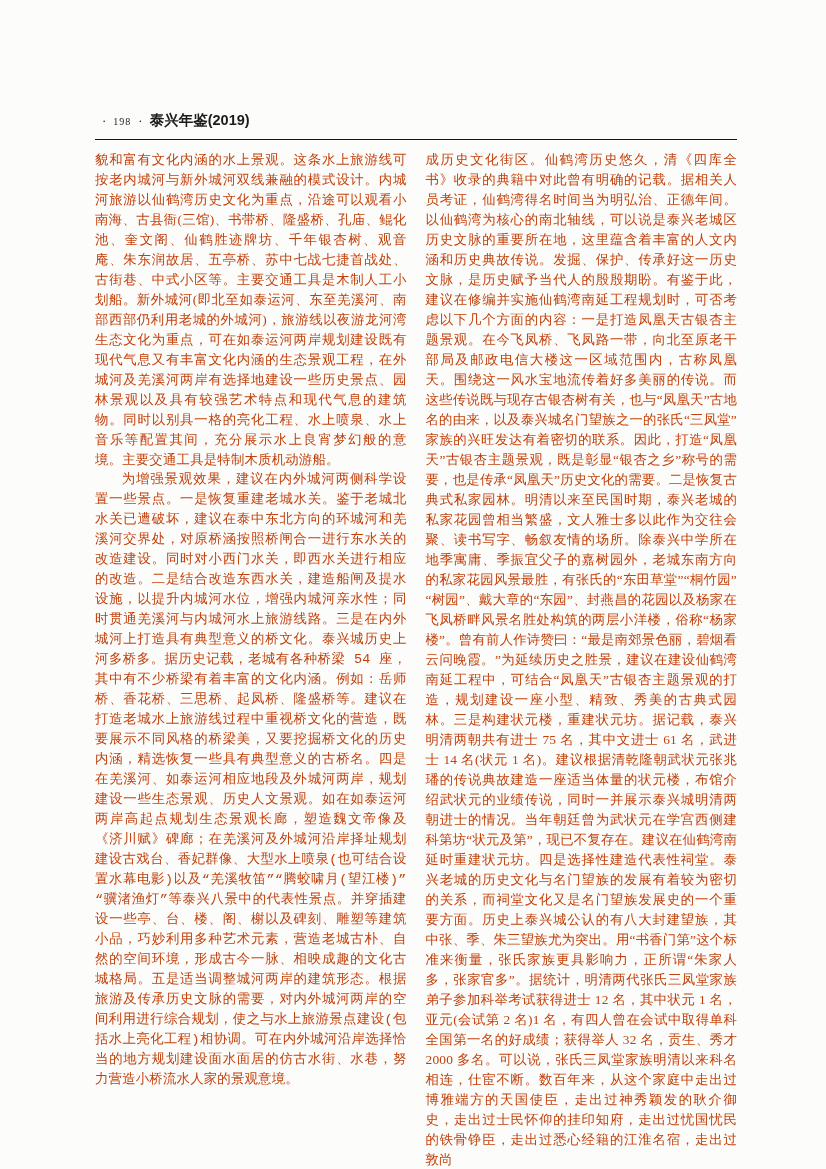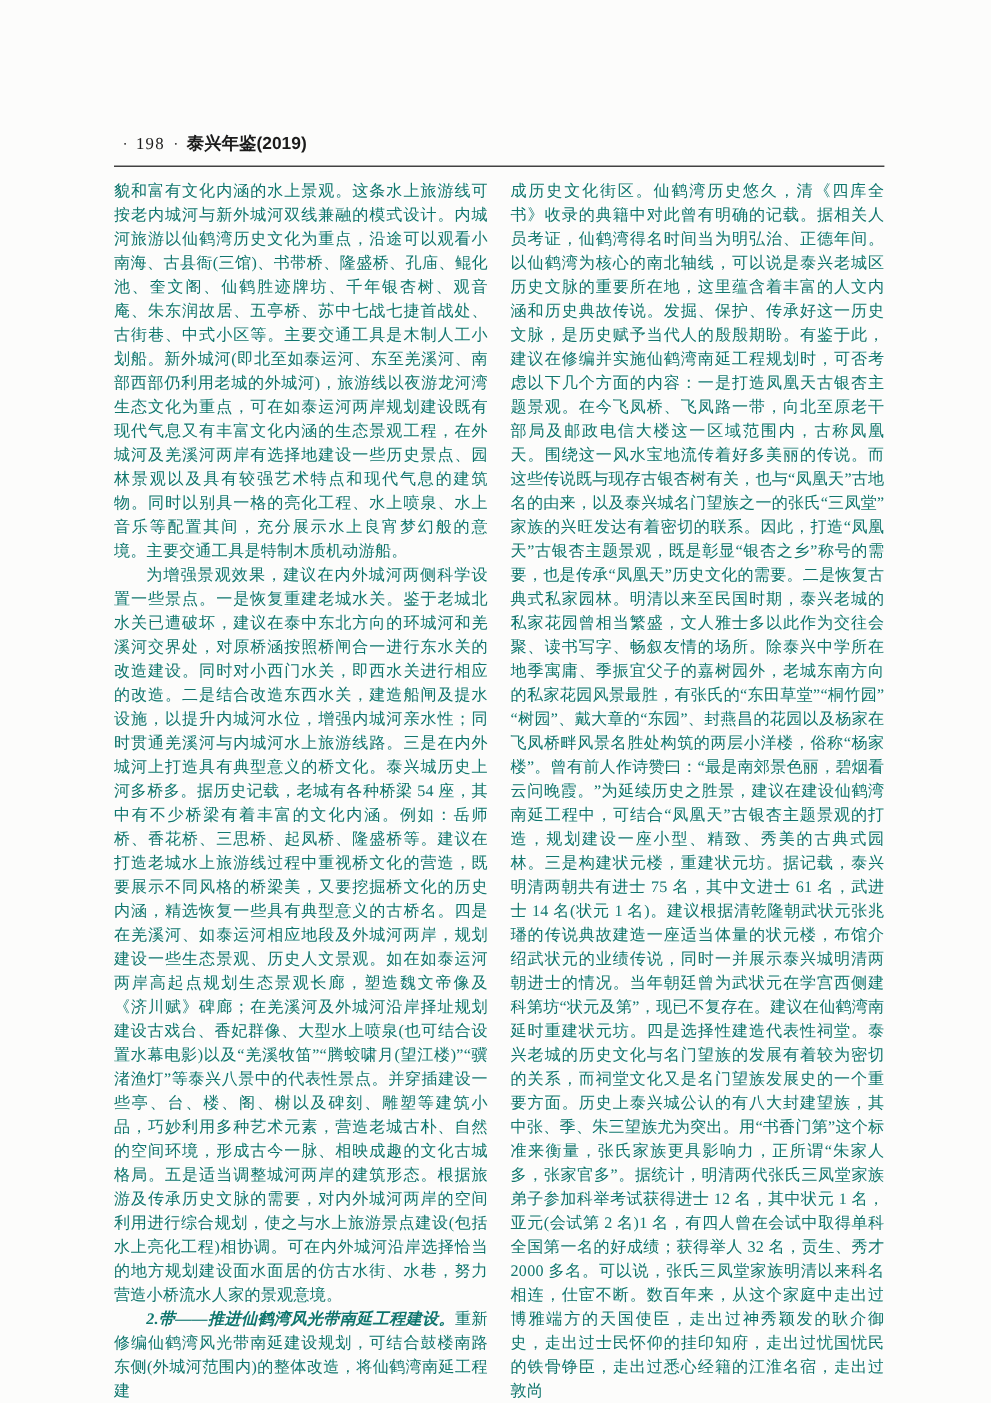--- a/index.html
+++ b/index.html
@@ -29,21 +29,21 @@
     white-space: nowrap;
   }
   .dot {
     font-size: 13px;
     margin: 0 7px;
     color: #1b1b1b;
   }
   .page-number {
     font-family: "Liberation Serif", "DejaVu Serif", serif;
     letter-spacing: 1px;
-    font-size: 14px;
+    font-size: 10px;
   }
   .pub-title {
     font-weight: 700;
     font-family: "Liberation Sans", "DejaVu Sans", sans-serif;
     font-size: 14.5px;
   }
   .header-rule {
     height: 0;
     border-bottom: 1.8px solid #141414;
     margin-top: 7px;
@@ -53,24 +53,24 @@
     gap: 19px;
     margin-top: 10px;
   }
   .col {
     width: 312px;
     font-size: 13.4px;
     line-height: 20px;
     text-align: justify;
     text-justify: inter-ideograph;
     letter-spacing: 0.2px;
-    color: #0f766e;
+    color: #c2410c;
   }
   .col p { margin: 0; }
-  .indent { text-indent: 2em; }
+  .indent { text-indent: 2em; font-family: Liberation Mono, monospace; }
   .kai {
     font-style: italic;
     font-weight: 600;
   }
 </style>
 </head>
 <body>
 
 <div class="page">
 
@@ -81,21 +81,20 @@
     <span class="pub-title">泰兴年鉴(2019)</span>
   </div>
 
   <div class="header-rule"></div>
 
   <div class="columns">
 
     <div class="col">
       <p>貌和富有文化内涵的水上景观。这条水上旅游线可按老内城河与新外城河双线兼融的模式设计。内城河旅游以仙鹤湾历史文化为重点，沿途可以观看小南海、古县衙(三馆)、书带桥、隆盛桥、孔庙、鲲化池、奎文阁、仙鹤胜迹牌坊、千年银杏树、观音庵、朱东润故居、五亭桥、苏中七战七捷首战处、古街巷、中式小区等。主要交通工具是木制人工小划船。新外城河(即北至如泰运河、东至羌溪河、南部西部仍利用老城的外城河)，旅游线以夜游龙河湾生态文化为重点，可在如泰运河两岸规划建设既有现代气息又有丰富文化内涵的生态景观工程，在外城河及羌溪河两岸有选择地建设一些历史景点、园林景观以及具有较强艺术特点和现代气息的建筑物。同时以别具一格的亮化工程、水上喷泉、水上音乐等配置其间，充分展示水上良宵梦幻般的意境。主要交通工具是特制木质机动游船。</p>
       <p class="indent">为增强景观效果，建议在内外城河两侧科学设置一些景点。一是恢复重建老城水关。鉴于老城北水关已遭破坏，建议在泰中东北方向的环城河和羌溪河交界处，对原桥涵按照桥闸合一进行东水关的改造建设。同时对小西门水关，即西水关进行相应的改造。二是结合改造东西水关，建造船闸及提水设施，以提升内城河水位，增强内城河亲水性；同时贯通羌溪河与内城河水上旅游线路。三是在内外城河上打造具有典型意义的桥文化。泰兴城历史上河多桥多。据历史记载，老城有各种桥梁 54 座，其中有不少桥梁有着丰富的文化内涵。例如：岳师桥、香花桥、三思桥、起凤桥、隆盛桥等。建议在打造老城水上旅游线过程中重视桥文化的营造，既要展示不同风格的桥梁美，又要挖掘桥文化的历史内涵，精选恢复一些具有典型意义的古桥名。四是在羌溪河、如泰运河相应地段及外城河两岸，规划建设一些生态景观、历史人文景观。如在如泰运河两岸高起点规划生态景观长廊，塑造魏文帝像及《济川赋》碑廊；在羌溪河及外城河沿岸择址规划建设古戏台、香妃群像、大型水上喷泉(也可结合设置水幕电影)以及“羌溪牧笛”“腾蛟啸月(望江楼)”“骥渚渔灯”等泰兴八景中的代表性景点。并穿插建设一些亭、台、楼、阁、榭以及碑刻、雕塑等建筑小品，巧妙利用多种艺术元素，营造老城古朴、自然的空间环境，形成古今一脉、相映成趣的文化古城格局。五是适当调整城河两岸的建筑形态。根据旅游及传承历史文脉的需要，对内外城河两岸的空间利用进行综合规划，使之与水上旅游景点建设(包括水上亮化工程)相协调。可在内外城河沿岸选择恰当的地方规划建设面水面居的仿古水街、水巷，努力营造小桥流水人家的景观意境。</p>
-      <p class="indent"><span class="kai">2.带——推进仙鹤湾风光带南延工程建设。</span><span>重新修编仙鹤湾风光带南延建设规划，可结合鼓楼南路东侧(外城河范围内)的整体改造，将仙鹤湾南延工程建</span></p>
     </div>
 
     <div class="col">
       <p>成历史文化街区。仙鹤湾历史悠久，清《四库全书》收录的典籍中对此曾有明确的记载。据相关人员考证，仙鹤湾得名时间当为明弘治、正德年间。以仙鹤湾为核心的南北轴线，可以说是泰兴老城区历史文脉的重要所在地，这里蕴含着丰富的人文内涵和历史典故传说。发掘、保护、传承好这一历史文脉，是历史赋予当代人的殷殷期盼。有鉴于此，建议在修编并实施仙鹤湾南延工程规划时，可否考虑以下几个方面的内容：一是打造凤凰天古银杏主题景观。在今飞凤桥、飞凤路一带，向北至原老干部局及邮政电信大楼这一区域范围内，古称凤凰天。围绕这一风水宝地流传着好多美丽的传说。而这些传说既与现存古银杏树有关，也与“凤凰天”古地名的由来，以及泰兴城名门望族之一的张氏“三凤堂”家族的兴旺发达有着密切的联系。因此，打造“凤凰天”古银杏主题景观，既是彰显“银杏之乡”称号的需要，也是传承“凤凰天”历史文化的需要。二是恢复古典式私家园林。明清以来至民国时期，泰兴老城的私家花园曾相当繁盛，文人雅士多以此作为交往会聚、读书写字、畅叙友情的场所。除泰兴中学所在地季寓庸、季振宜父子的嘉树园外，老城东南方向的私家花园风景最胜，有张氏的“东田草堂”“桐竹园”“树园”、戴大章的“东园”、封燕昌的花园以及杨家在飞凤桥畔风景名胜处构筑的两层小洋楼，俗称“杨家楼”。曾有前人作诗赞曰：“最是南郊景色丽，碧烟看云问晚霞。”为延续历史之胜景，建议在建设仙鹤湾南延工程中，可结合“凤凰天”古银杏主题景观的打造，规划建设一座小型、精致、秀美的古典式园林。三是构建状元楼，重建状元坊。据记载，泰兴明清两朝共有进士 75 名，其中文进士 61 名，武进士 14 名(状元 1 名)。建议根据清乾隆朝武状元张兆璠的传说典故建造一座适当体量的状元楼，布馆介绍武状元的业绩传说，同时一并展示泰兴城明清两朝进士的情况。当年朝廷曾为武状元在学宫西侧建科第坊“状元及第”，现已不复存在。建议在仙鹤湾南延时重建状元坊。四是选择性建造代表性祠堂。泰兴老城的历史文化与名门望族的发展有着较为密切的关系，而祠堂文化又是名门望族发展史的一个重要方面。历史上泰兴城公认的有八大封建望族，其中张、季、朱三望族尤为突出。用“书香门第”这个标准来衡量，张氏家族更具影响力，正所谓“朱家人多，张家官多”。据统计，明清两代张氏三凤堂家族弟子参加科举考试获得进士 12 名，其中状元 1 名，亚元(会试第 2 名)1 名，有四人曾在会试中取得单科全国第一名的好成绩；获得举人 32 名，贡生、秀才 2000 多名。可以说，张氏三凤堂家族明清以来科名相连，仕宦不断。数百年来，从这个家庭中走出过博雅端方的天国使臣，走出过神秀颖发的耿介御史，走出过士民怀仰的挂印知府，走出过忧国忧民的铁骨铮臣，走出过悉心经籍的江淮名宿，走出过敦尚</p>
     </div>
 
   </div>
 
 </div>
 

